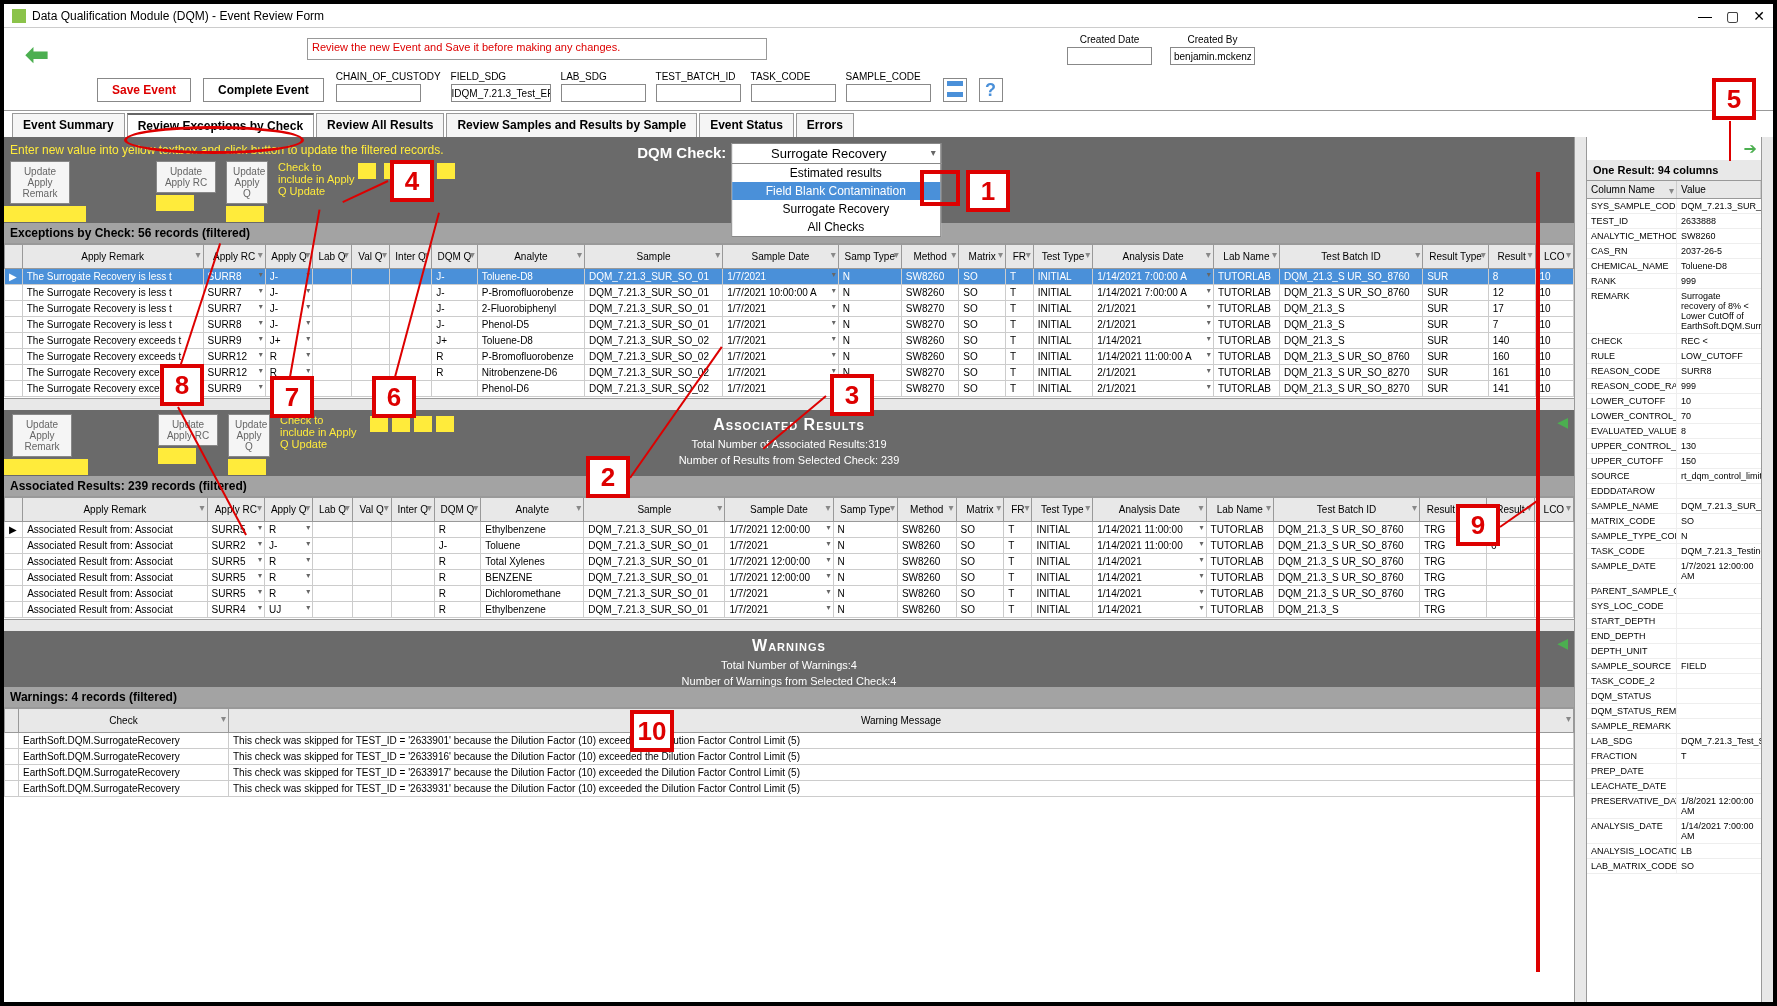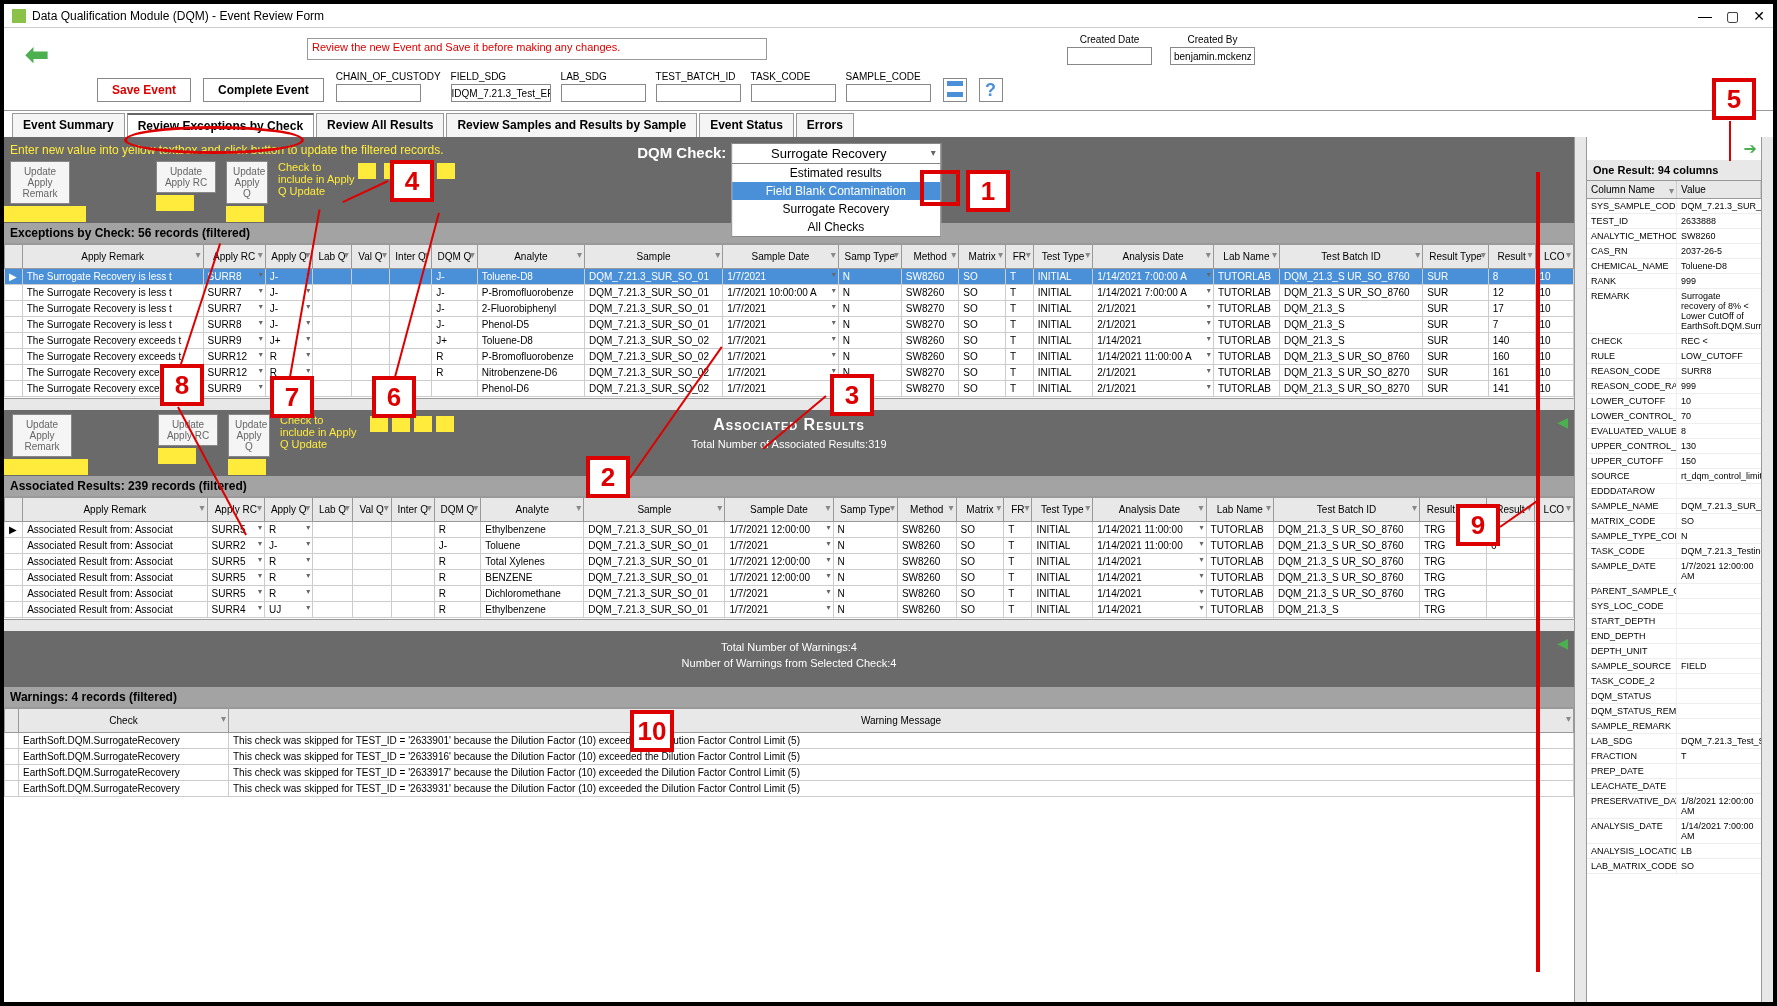--- a/index.html
+++ b/index.html
@@ -426,20 +426,21 @@
                 <td>10</td>
               </tr>
             </tbody>
           </table>
       </div>
       <div class="scrollbar-h"></div>
 
       <div class="dark-band" style="height:66px; position:relative;">
         <div class="section-title-band" style="background:none; padding:0;">Associated Results</div>
         <div style="text-align:center;" class="stats-text">Total Number of Associated Results:319</div>
+        <div style="text-align:center;" class="stats-text">Number of Results from Selected Check: 239</div>
         <span class="green-expand">◀</span>
         <div style="position:absolute; left:8px; top:4px;">
           <div class="update-controls" style="margin-top:0;">
             <div style="display:flex; flex-direction:column;">
               <button class="update-btn">Update Apply Remark</button>
               <div class="yellow-box" style="margin-left:-44px;"></div>
             </div>
             <div style="display:flex; flex-direction:column; margin-left:60px;">
               <button class="update-btn">Update Apply RC</button>
               <div class="small-yellow"></div>
@@ -627,20 +628,21 @@
                 <td>TRG</td>
                 <td></td>
                 <td></td>
               </tr>
             </tbody>
           </table>
       </div>
       <div class="scrollbar-h"></div>
 
       <div class="dark-band" style="height:56px; position:relative;">
+        <div class="section-title-band" style="background:none; padding:0;">Warnings</div>
         <div style="text-align:center;" class="stats-text">Total Number of Warnings:4</div>
         <div style="text-align:center;" class="stats-text">Number of Warnings from Selected Check:4</div>
         <span class="green-expand">◀</span>
       </div>
 
       <div class="section-header">Warnings: 4 records (filtered)</div>
       <div class="data-grid" style="flex:1;">
         <table id="warnings-table" style="width:100%;">
             <tbody>
               <tr>

